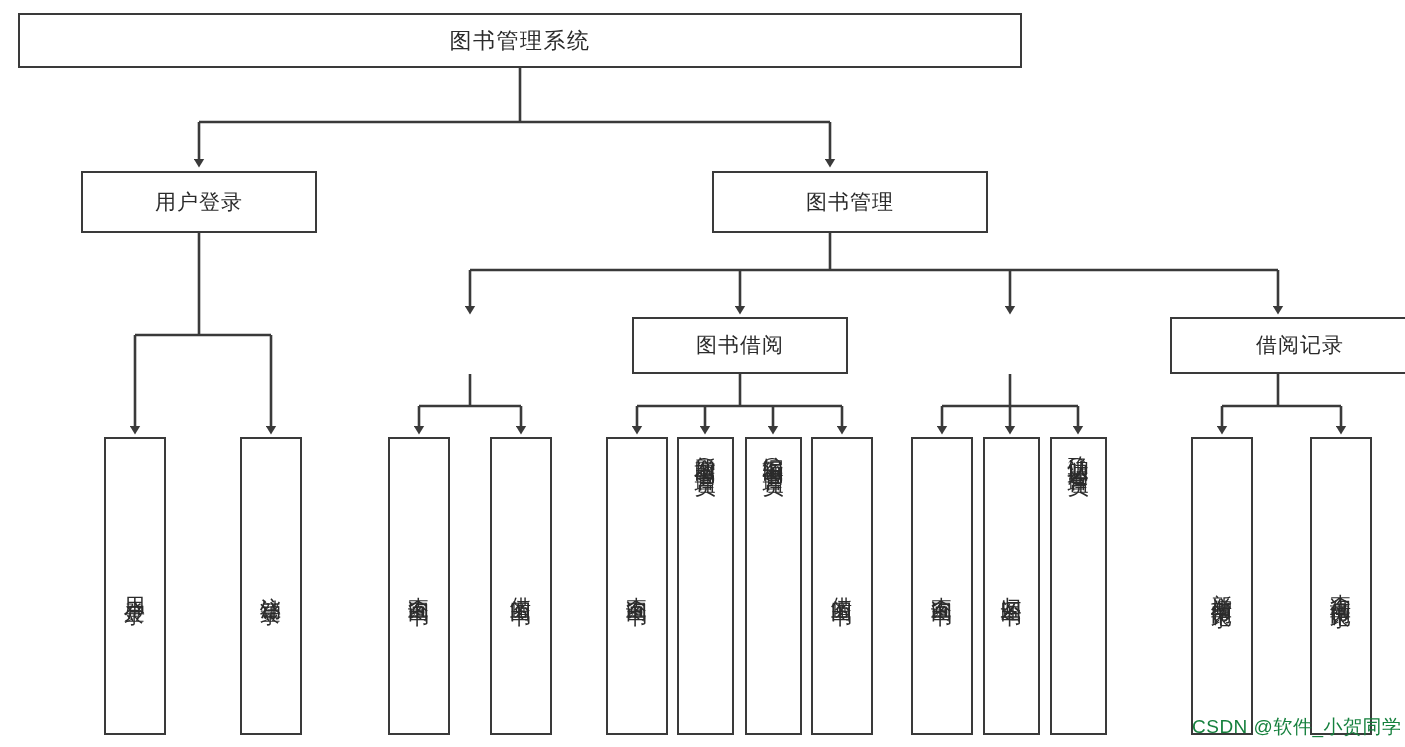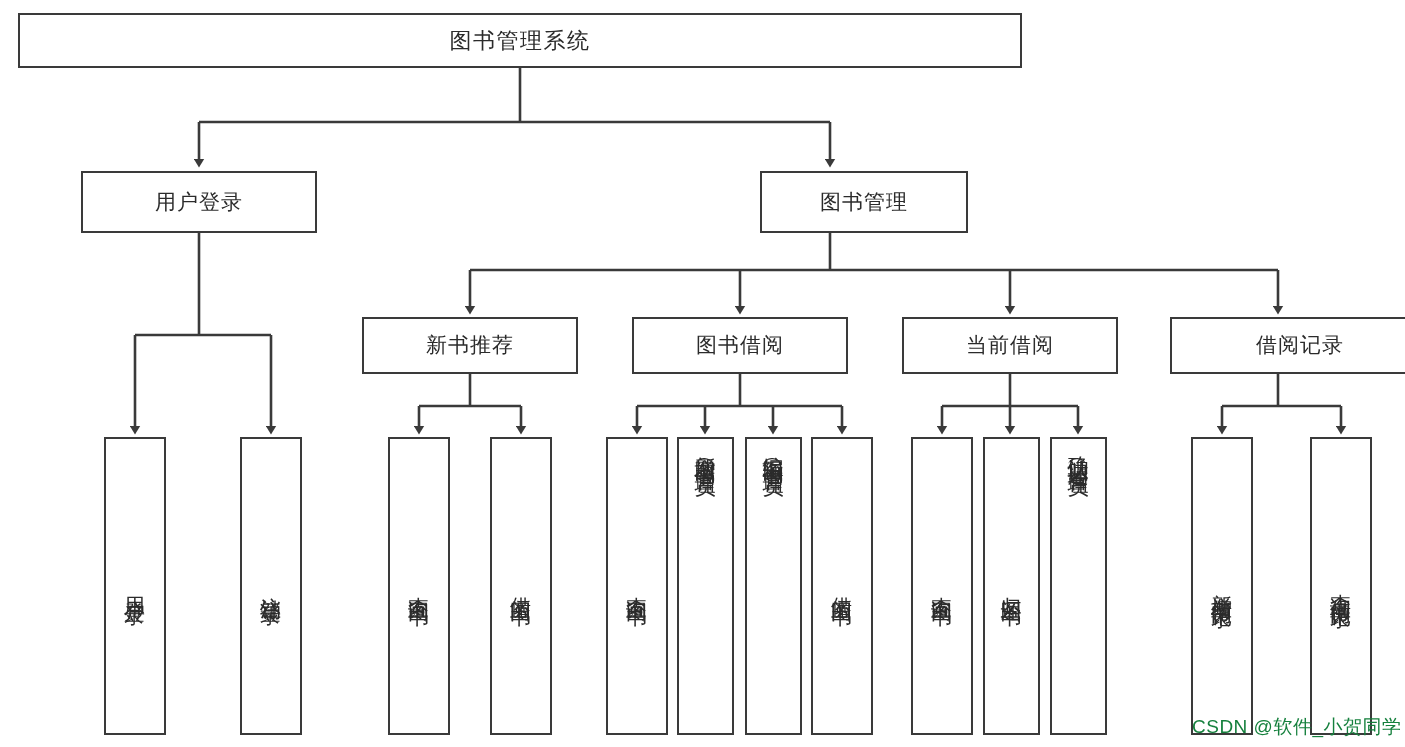--- a/index.html
+++ b/index.html
@@ -137,33 +137,27 @@
     </g>
   </svg>
 
   <div class="node h root" style="left:18px; top:13px; width:1004px; height:55px;">
     <span class="lbl">图书管理系统</span>
   </div>
 
   <div class="node h" style="left:81px; top:171px; width:236px; height:62px;">
     <span class="lbl">用户登录</span>
   </div>
-  <div class="node h" style="left:712px; top:171px; width:208px; height:62px;margin-left:48px;">
+  <div class="node h" style="left:712px; top:171px; width:276px; height:62px;">
     <span class="lbl">图书管理</span>
   </div>
 
-  <div class="node h" style="left:362px; top:317px; width:216px; height:57px;">
-    <span class="lbl">新书推荐</span>
-  </div>
   <div class="node h" style="left:632px; top:317px; width:216px; height:57px;">
     <span class="lbl">图书借阅</span>
   </div>
-  <div class="node h" style="left:902px; top:317px; width:216px; height:57px;">
-    <span class="lbl">当前借阅</span>
-  </div>
   <div class="node h" style="left:1170px; top:317px; width:260px; height:57px;">
     <span class="lbl">借阅记录</span>
   </div>
 
   <div class="node v center" style="left:104px; top:437px; width:62px; height:298px;">
     <span class="lbl">用户登录</span>
   </div>
   <div class="node v center" style="left:240px; top:437px; width:62px; height:298px;">
     <span class="lbl">注销登录</span>
   </div>

